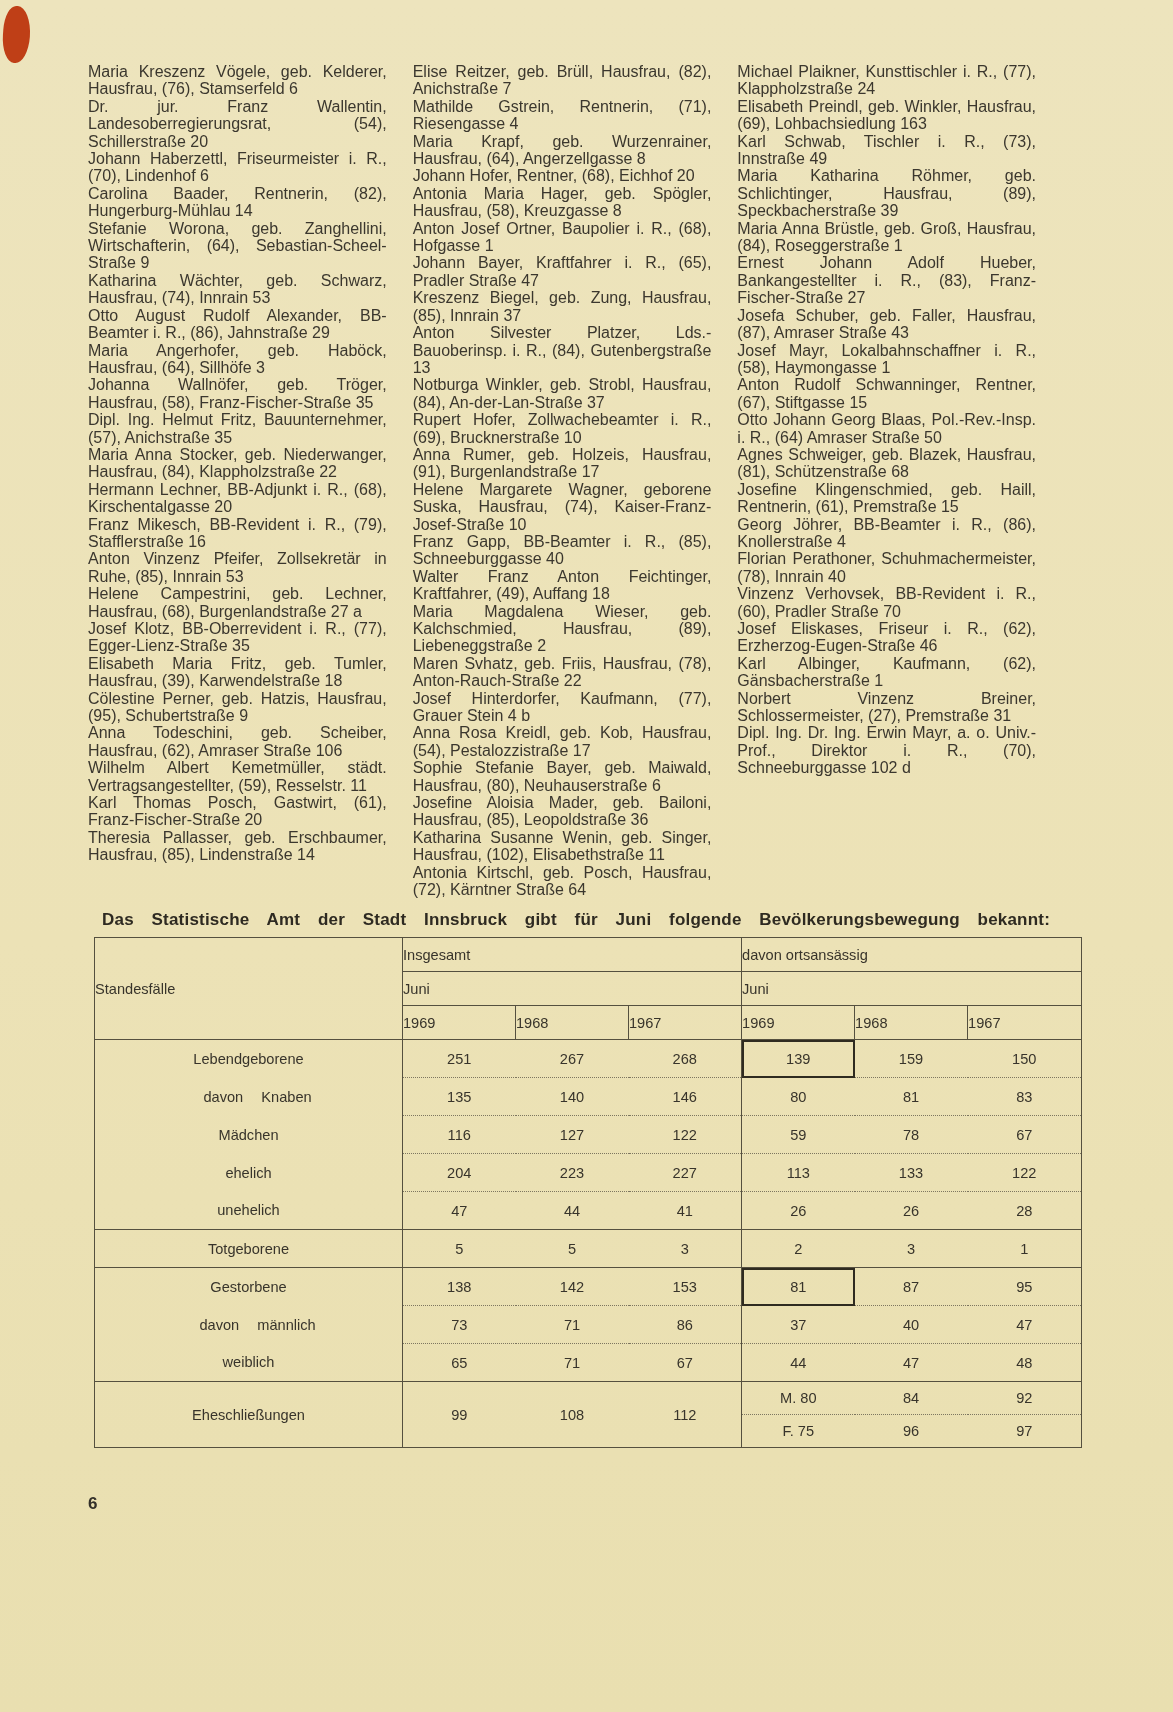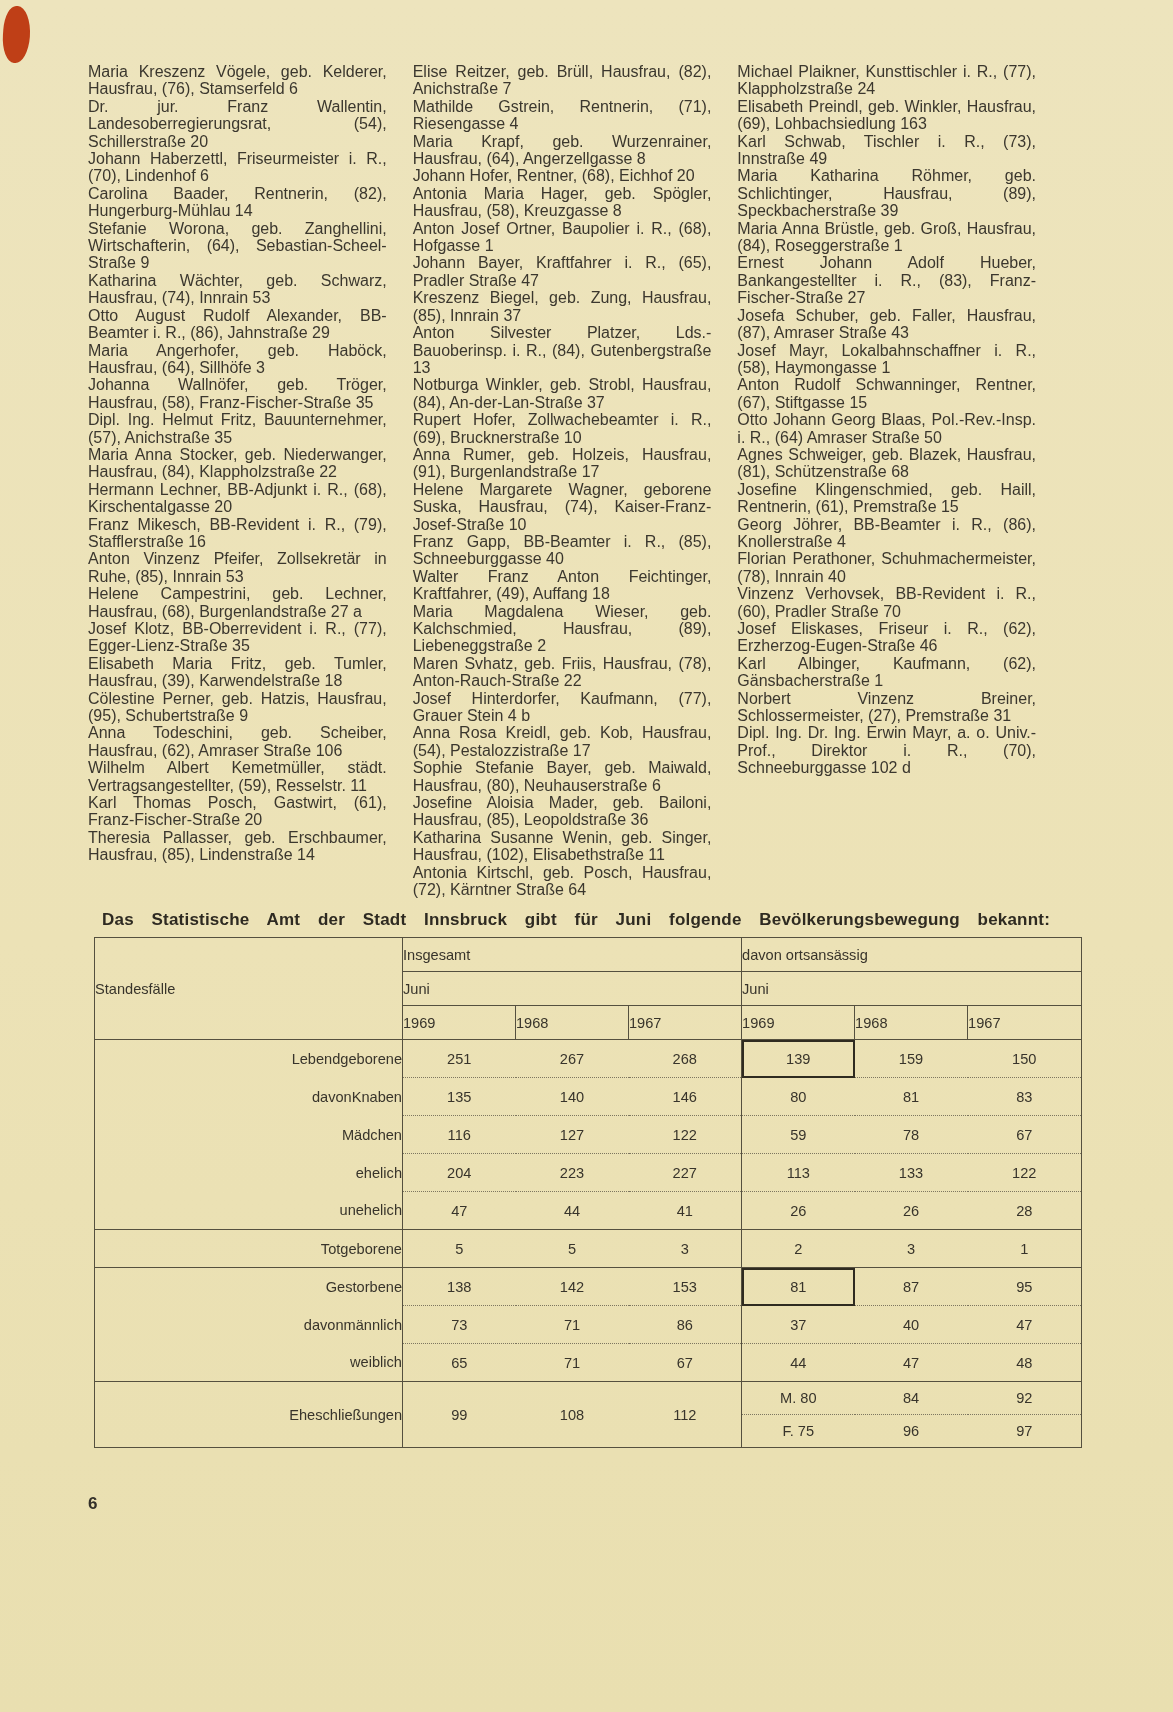--- a/index.html
+++ b/index.html
@@ -20,21 +20,21 @@
         border-collapse:collapse;font-size:14.6px;color:#38342b;border:1px solid #55503f}
   .stats th,.stats td{padding:0;font-weight:normal;vertical-align:middle}
   .stats thead th{height:34px;text-align:left}
   .hdr-label{border-right:1px solid #55503f;border-bottom:1px solid #55503f;text-align:center}
   .grp,.sub{border-bottom:1px solid #55503f}
   .g2{border-left:1px solid #55503f}
   .yearrow th{border-bottom:1px solid #55503f}
   .yearrow th.sep{border-left:1px solid #55503f}
   .stats tbody td{height:38px}
   .val{text-align:center}
-  .lbl{text-align:right;padding-left:17px;border-right:1px solid #55503f}
+  .lbl{text-align:center;padding-left:17px;border-right:1px solid #55503f}
   .ind2{padding-left:93px}
   .prefix{display:inline-block;width:76px}
   tr.solid td{border-top:1px solid #55503f}
   tr.dotted td.val{border-top:1px dotted #7d7660}
   tr.ehe td{height:33px}
   tr.esub td{height:33px;border-top:1px dotted #7d7660}
   .boxed{outline:2px solid #2f2b20;outline-offset:-2px}
   .page-number{position:absolute;left:88px;top:1494px;font-size:17px;font-weight:bold;color:#33302a}
 </style>
 </head>

